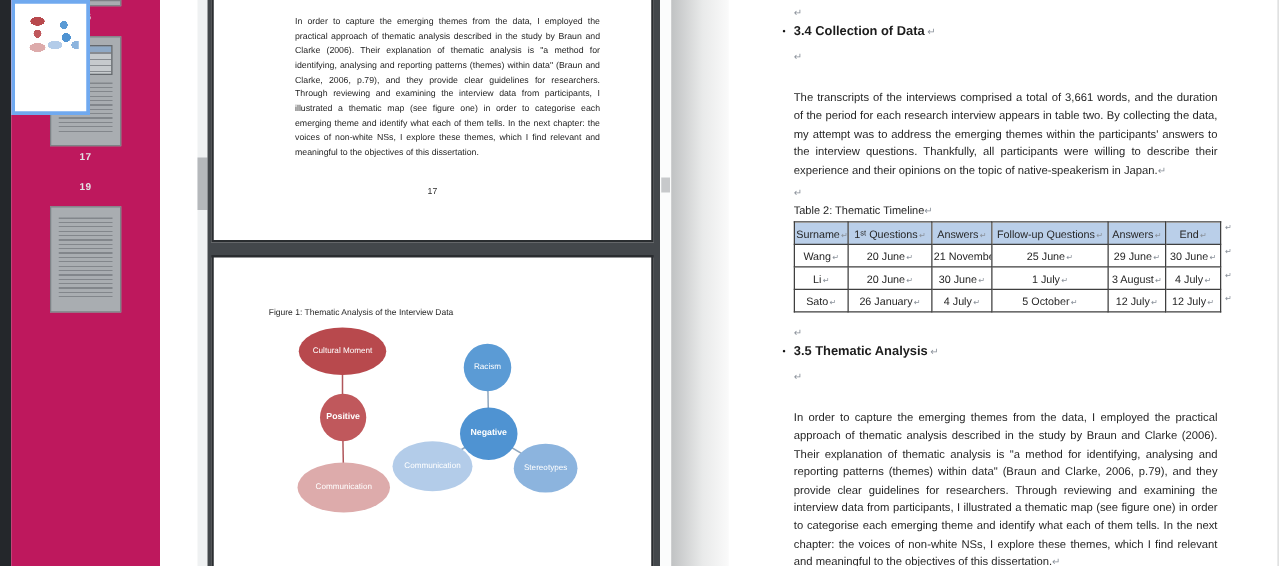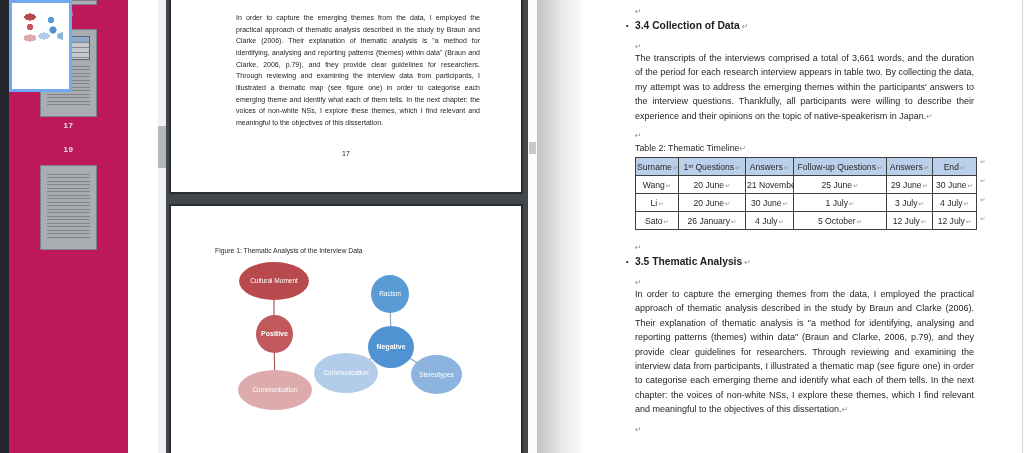--- a/index.html
+++ b/index.html
@@ -55,21 +55,21 @@
   .right-window { position:absolute; left:537px; top:0; width:493px; height:453px; background:#fff; }
   .page-shadow { position:absolute; left:0; top:0; width:46px; height:453px;
                  background:linear-gradient(90deg,#c0c2c3,#e9eaea 55%,#fafafa); }
   .right-scroll-line { position:absolute; right:7px; top:0; width:1px; height:453px; background:#d6d7d8; }
   .right-content { position:absolute; left:98px; top:0; width:339px; color:#262626; }
   .mark-line { height:14px; }
   .fmark { font-size:8px; color:#8b929b; }
   .heading { font-size:10.3px; font-weight:bold; margin-top:6px; color:#1c1c1c; }
   .hbullet { display:inline-block; width:9px; margin-left:-9px; font-size:7px; vertical-align:1px; color:#111; }
   .heading .fmark { font-weight:normal; margin-left:2px; }
-  .body-para { font-size:9px; line-height:14.4px; text-align:justify; margin-top:2px; }
+  .body-para { font-size:9px; line-height:14.4px; text-align:justify; margin-top:22px; }
   .table-caption { font-size:8.8px; margin-top:5px; }
   .table-wrap { position:relative; margin-top:4px; }
   table.itv { border-collapse:collapse; table-layout:fixed; width:341px; }
   table.itv th, table.itv td { border:1px solid #3f3f3f; height:18px; font-size:8.6px;
        font-weight:normal; text-align:center; white-space:nowrap; overflow:hidden; padding:0 1px; }
   table.itv th { background:#bacfe9; }
   table.itv .fmark { font-size:6.5px; margin-left:1px; }
   .row-marks { position:absolute; left:345px; top:0; width:14px; }
   .row-marks .fmark { position:absolute; left:0; font-size:6.5px; }
 </style>
@@ -180,21 +180,21 @@
               <td><span>21 November</span><span class="fmark">↵</span></td>
               <td><span>25 June</span><span class="fmark">↵</span></td>
               <td><span>29 June</span><span class="fmark">↵</span></td>
               <td><span>30 June</span><span class="fmark">↵</span></td>
             </tr>
             <tr>
               <td><span>Li</span><span class="fmark">↵</span></td>
               <td><span>20 June</span><span class="fmark">↵</span></td>
               <td><span>30 June</span><span class="fmark">↵</span></td>
               <td><span>1 July</span><span class="fmark">↵</span></td>
-              <td><span>3 July</span><span class="fmark">↵</span></td>
+              <td><span>3 August</span><span class="fmark">↵</span></td>
               <td><span>4 July</span><span class="fmark">↵</span></td>
             </tr>
             <tr>
               <td><span>Sato</span><span class="fmark">↵</span></td>
               <td><span>26 January</span><span class="fmark">↵</span></td>
               <td><span>4 July</span><span class="fmark">↵</span></td>
               <td><span>5 October</span><span class="fmark">↵</span></td>
               <td><span>12 July</span><span class="fmark">↵</span></td>
               <td><span>12 July</span><span class="fmark">↵</span></td>
             </tr>

